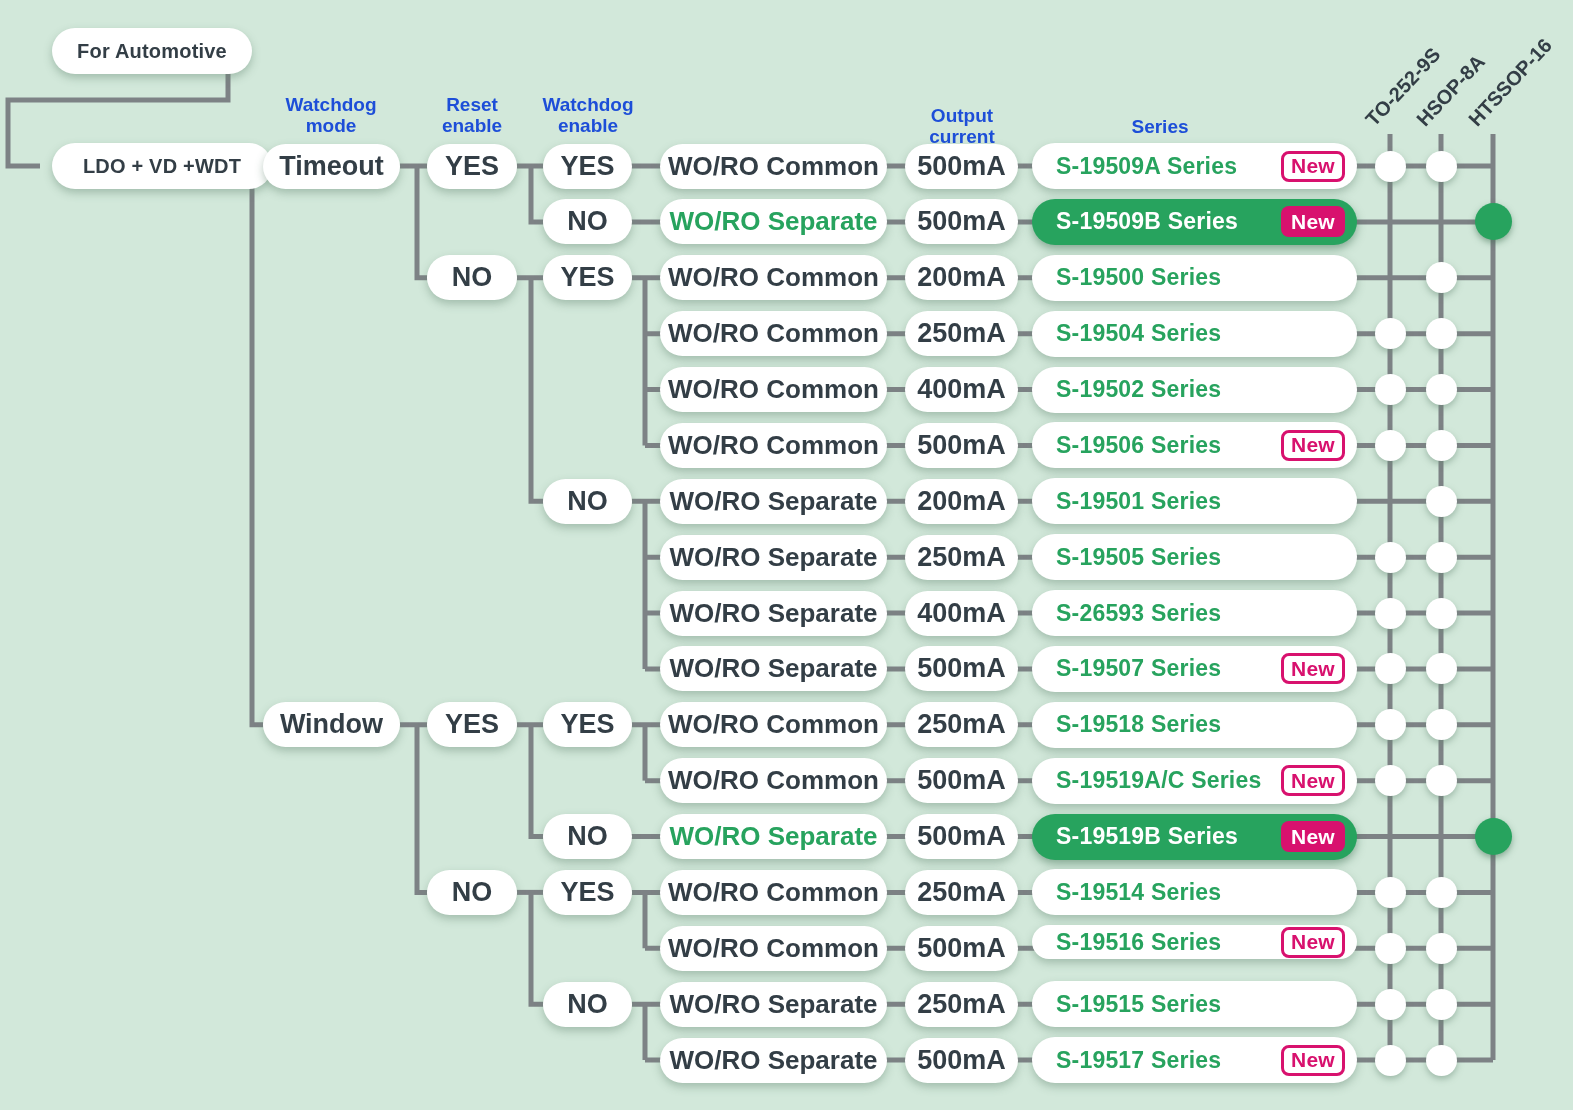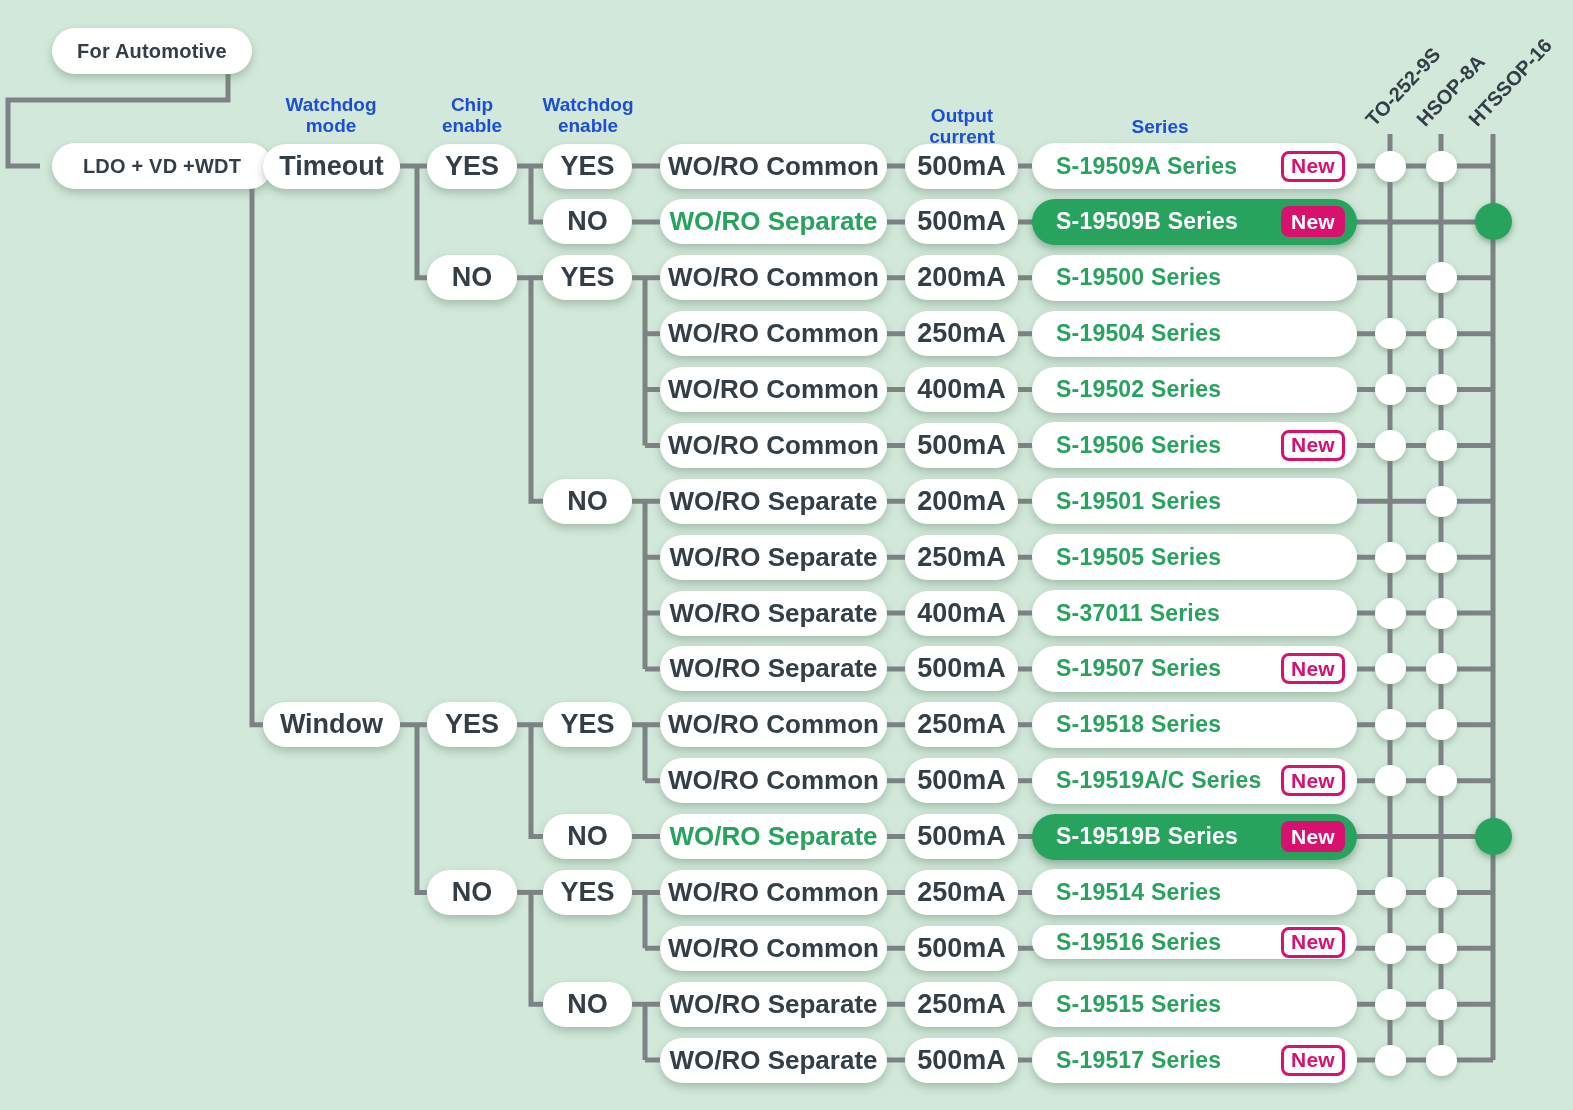--- a/index.html
+++ b/index.html
@@ -122,21 +122,21 @@
   <div class="pill node" style="left:543px; top:702.3px; width:89px; height:45px;">YES</div>
   <div class="pill node" style="left:543px; top:814.0px; width:89px; height:45px;">NO</div>
   <div class="pill node" style="left:543px; top:869.9px; width:89px; height:45px;">YES</div>
   <div class="pill node" style="left:543px; top:981.7px; width:89px; height:45px;">NO</div>
 
   <div class="hdr" style="left:251px; top:94px; width:160px;">
     <span>Watchdog</span>
     <span>mode</span>
   </div>
   <div class="hdr" style="left:402px; top:94px; width:140px;">
-    <span>Chip</span>
+    <span>Reset</span>
     <span>enable</span>
   </div>
   <div class="hdr" style="left:508px; top:94px; width:160px;">
     <span>Watchdog</span>
     <span>enable</span>
   </div>
   <div class="hdr" style="left:902px; top:94px; width:120px;margin-top:11px;">
     <span>Output</span>
     <span>current</span>
   </div>
@@ -200,21 +200,21 @@
       <div class="pill wo" style="left: 660px; top: 534.625px; width: 227px; height: 45px;">WO/RO Separate</div>
       <div class="pill cur" style="left: 905px; top: 534.625px; width: 113px; height: 45px;">250mA</div>
       <div class="pill series" style="left: 1032px; top: 534.125px; width: 325px; height: 46px;">
         <span class="series-label">S-19505 Series</span>
       </div>
       <div class="dot" style="height: 31px; width: 31px; left: 1374.5px; top: 541.625px;"></div>
       <div class="dot" style="height: 31px; width: 31px; left: 1425.5px; top: 541.625px;"></div>
       <div class="pill wo" style="left: 660px; top: 590.5px; width: 227px; height: 45px;">WO/RO Separate</div>
       <div class="pill cur" style="left: 905px; top: 590.5px; width: 113px; height: 45px;">400mA</div>
       <div class="pill series" style="left: 1032px; top: 590px; width: 325px; height: 46px;">
-        <span class="series-label">S-37011 Series</span>
+        <span class="series-label">S-26593 Series</span>
       </div>
       <div class="dot" style="height: 31px; width: 31px; left: 1374.5px; top: 597.5px;"></div>
       <div class="dot" style="height: 31px; width: 31px; left: 1425.5px; top: 597.5px;"></div>
       <div class="pill wo" style="left: 660px; top: 646.375px; width: 227px; height: 45px;">WO/RO Separate</div>
       <div class="pill cur" style="left: 905px; top: 646.375px; width: 113px; height: 45px;">500mA</div>
       <div class="pill series" style="left: 1032px; top: 645.875px; width: 325px; height: 46px; justify-content: center;">
         <span class="series-label">S-19507 Series</span>
         <span class="badge outline">New</span>
       </div>
       <div class="dot" style="height: 31px; width: 31px; left: 1374.5px; top: 653.375px;"></div>

